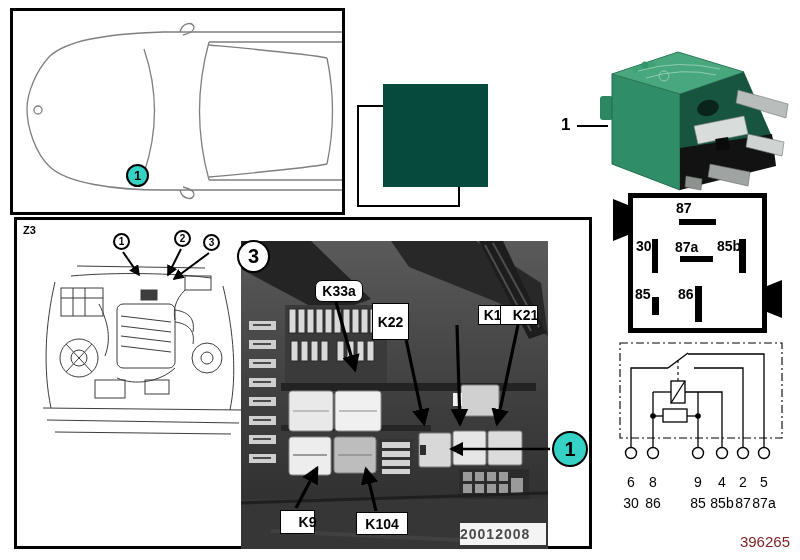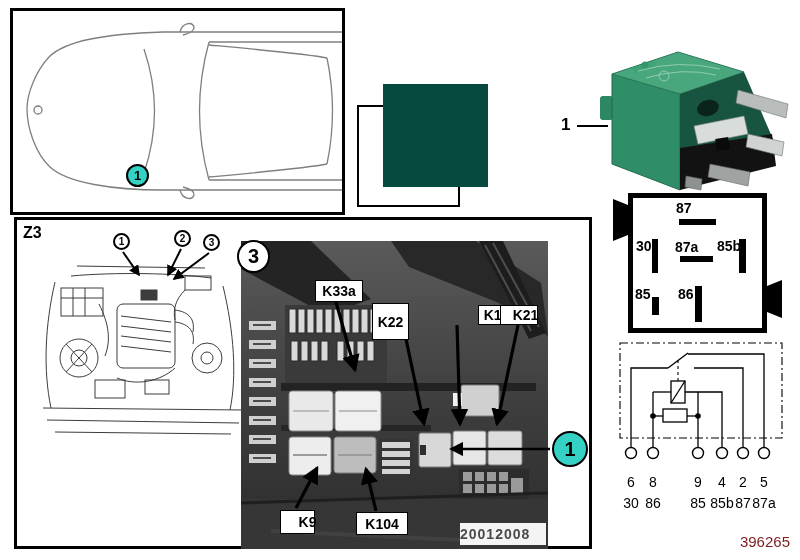--- a/index.html
+++ b/index.html
@@ -19,21 +19,21 @@
   .ktag{position:absolute;background:#fff;border:1.5px solid #000;color:#000;
       font-weight:bold;font-size:14px;display:flex;align-items:center;justify-content:center;
       box-sizing:border-box;}
   .photo-id{position:absolute;background:#f4f4f4;color:#4a4a4a;font-weight:bold;
       font-size:14px;letter-spacing:1px;display:flex;align-items:center;justify-content:flex-start;}
   
   #pin-box{position:absolute;left:628px;top:193px;width:139px;height:140px;
       border:5px solid #000;background:#fff;box-sizing:border-box;}
   .pin-label{position:absolute;font-size:14px;font-weight:700;color:#000;white-space:nowrap;}
   .pin-bar{position:absolute;background:#000;}
-  #model-code{position:absolute;left:6px;top:4px;font-size:16px;font-weight:bold;color:#000;}
+  #model-code{position:absolute;left:6px;top:4px;font-size:11px;font-weight:bold;color:#000;}
   #doc-number{position:absolute;left:700px;top:533px;width:90px;text-align:right;
       font-size:15px;color:#7f1d1d;}
   #legend-number{position:absolute;left:561px;top:115px;font-size:17px;font-weight:bold;color:#000;}
   #legend-line{position:absolute;left:577px;top:125px;width:31px;height:2px;background:#000;}
   svg{display:block;}
 </style>
 </head>
 <body>
 
 <div id="stage">
@@ -351,21 +351,21 @@
       <span>2</span>
     </div>
     <div class="white-callout" style="left:186px;top:14px;width:17px;height:17px;font-size:10px;">
       <span>3</span>
     </div>
 
     <div class="white-callout" style="left:220px;top:20px;width:33px;height:33px;font-size:20px;border-width:2.5px;">
       <span>3</span>
     </div>
 
-    <div class="ktag" style="left:298px;top:60px;width:48px;height:22px;">
+    <div class="ktag" style="left:298px;top:60px;width:48px;height:22px;border-radius:7px;">
       <span>K33a</span>
       </div>
     <div class="ktag" style="left:355px;top:83px;width:37px;height:37px;">
       <span>K22</span>
       </div>
     <div class="ktag" style="left:423px;top:85px;width:37px;height:20px;margin-left:38px;">
       <span>K19</span>
       </div>
     <div class="ktag" style="left:483px;top:85px;width:38px;height:20px;padding-left:13px;">
       <span>K21</span>

